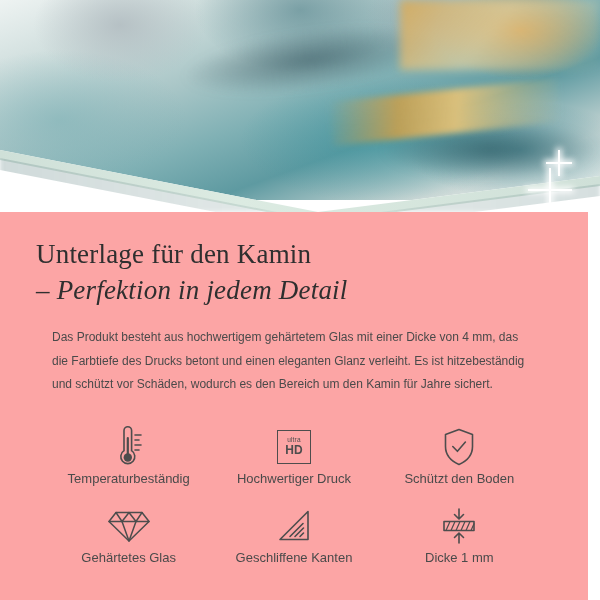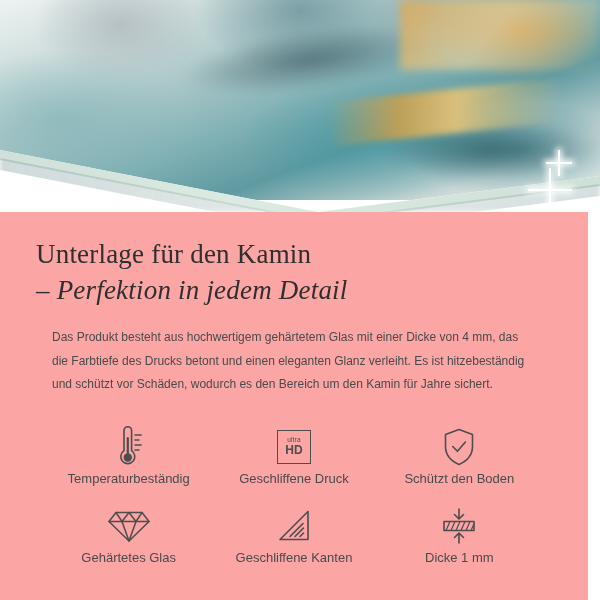--- a/index.html
+++ b/index.html
@@ -254,21 +254,21 @@
         <div class="feature-label">Temperaturbeständig</div>
       </div>
 
       <div class="feature">
         <div class="feature-icon">
           <div class="ultrahd-box">
             <span class="u">ultra</span>
             <span class="hd">HD</span>
           </div>
         </div>
-        <div class="feature-label">Geschliffene Druck</div>
+        <div class="feature-label">Hochwertiger Druck</div>
       </div>
 
       <div class="feature">
         <div class="feature-icon">
           <svg width="40" height="44" viewBox="0 0 40 44" fill="none" stroke="#4d4d4d" stroke-width="1.6" stroke-linejoin="round" stroke-linecap="round">
             <path d="M20 4.5 6.5 9.5v12c0 8.5 5.8 14.6 13.5 18 7.7-3.4 13.5-9.5 13.5-18v-12z"></path>
             <path d="M13.8 21.5l4.6 4.8 8-9.2"></path>
           </svg>
         </div>
         <div class="feature-label">Schützt den Boden</div>

